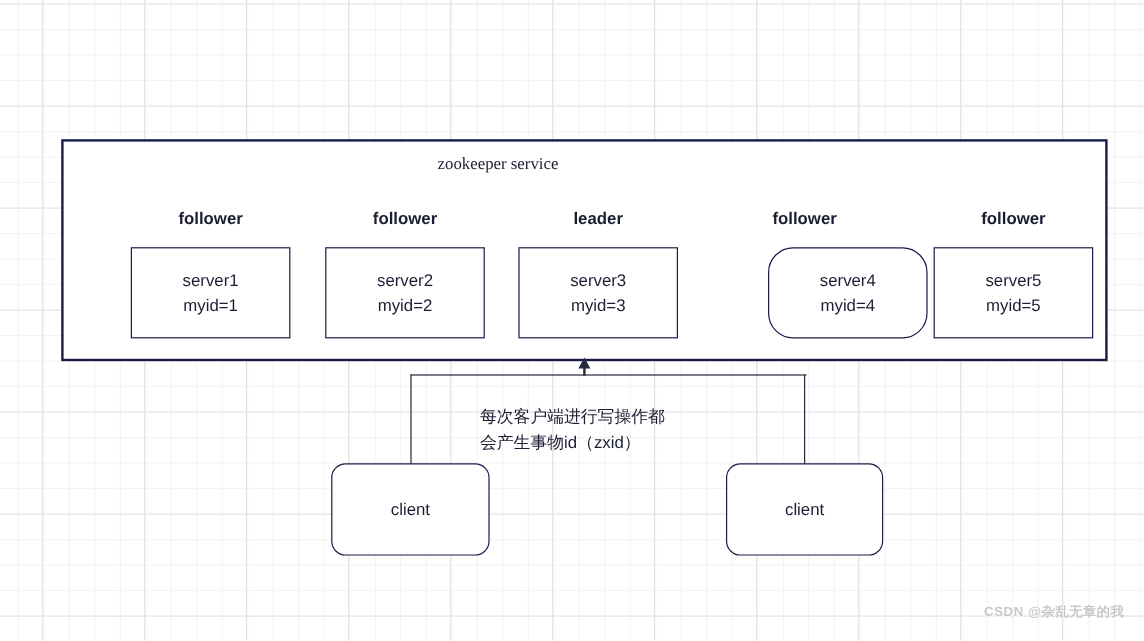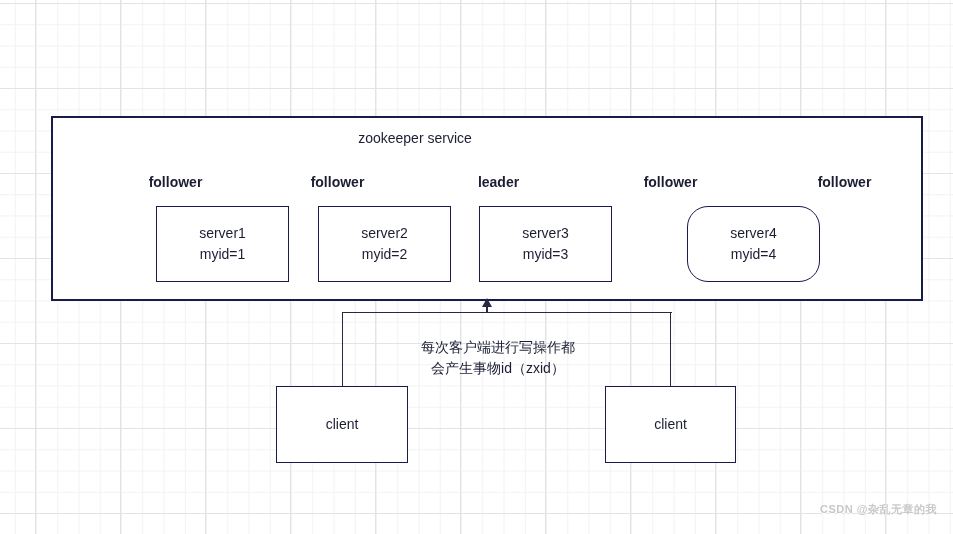--- a/index.html
+++ b/index.html
@@ -27,43 +27,44 @@
     left: 51px; top: 116px; width: 872px; height: 185px;
     border: 2px solid #171c49;
     background: #ffffff;
     box-sizing: border-box;
   }
   .diagram-title {
     left: 51px; top: 129px; width: 728px;
     text-align: center;
     font-size: 14px;
     line-height: 18px;
+    font-family: Liberation Serif, serif;
   }
   .role-label {
     top: 173px; height: 18px; line-height: 18px;
     text-align: center;
     font-size: 14px;
     font-weight: bold;
   }
   .server-box, .client-box {
     border: 1.5px solid #171c49;
     background: #ffffff;
     box-sizing: border-box;
     display: flex;
     flex-direction: column;
     align-items: center;
     justify-content: center;
     font-size: 14px;
     line-height: 21px;
     text-align: center;
   }
-  .server-box { top: 206px; width: 133px; height: 76px; margin-left: 47px; }
+  .server-box { top: 206px; width: 133px; height: 76px; }
   .s1 { left: 109px; } .s2 { left: 271px; } .s3 { left: 432px; text-align: center; }
   .s4 { left: 640px; border-radius: 21px; } .s5 { left: 778px; }
-  .client-box { top: 386px; height: 77px; }
+  .client-box { top: 386px; height: 77px; border-radius: 12px; }
   .c1 { left: 276px; width: 132px; }
   .c2 { left: 605px; width: 131px; }
   .role-1 { left: 109px; width: 133px; }
   .role-2 { left: 271px; width: 133px; }
   .role-3 { left: 432px; width: 133px; }
   .role-4 { left: 604px; width: 133px; }
   .role-5 { left: 778px; width: 133px; }
   .line { background: #262940; }
   .conn-h   { left: 342px; top: 312px; width: 329.5px; height: 1.4px; }
   .conn-vl  { left: 342px; top: 312px; width: 1.4px; height: 75px; }
@@ -71,21 +72,20 @@
   .arrow-stem { left: 486.3px; top: 303px; width: 1.4px; height: 10px; }
   .arrow-head {
     left: 482px; top: 298px;
     width: 0; height: 0;
     border-left: 5px solid transparent;
     border-right: 5px solid transparent;
     border-bottom: 9px solid #262940;
   }
   .annotation {
     left: 400px; top: 337px; width: 196px;
-    text-align: center;
     font-size: 14px;
     line-height: 21px;
     color: #1b1e33;
   }
   .watermark {
     right: 16px; top: 502px;
     font-size: 11px;
     color: #c8c8c8;
     text-shadow: 0 1px 0 #ffffff;
     letter-spacing: 0.5px;
@@ -116,20 +116,24 @@
     <div>myid=2</div>
   </div>
   <div class="abs server-box s3">
     <div>server3</div>
     <div>myid=3</div>
   </div>
   <div class="abs server-box s4">
     <div>server4</div>
     <div>myid=4</div>
   </div>
+  <div class="abs server-box s5">
+    <div>server5</div>
+    <div>myid=5</div>
+  </div>
 
   <div class="abs line conn-h"></div>
   <div class="abs line conn-vl"></div>
   <div class="abs line conn-vr"></div>
   <div class="abs line arrow-stem"></div>
   <div class="abs arrow-head"></div>
 
   <div class="abs annotation">
     <div>每次客户端进行写操作都</div>
     <div>会产生事物id（zxid）</div>

